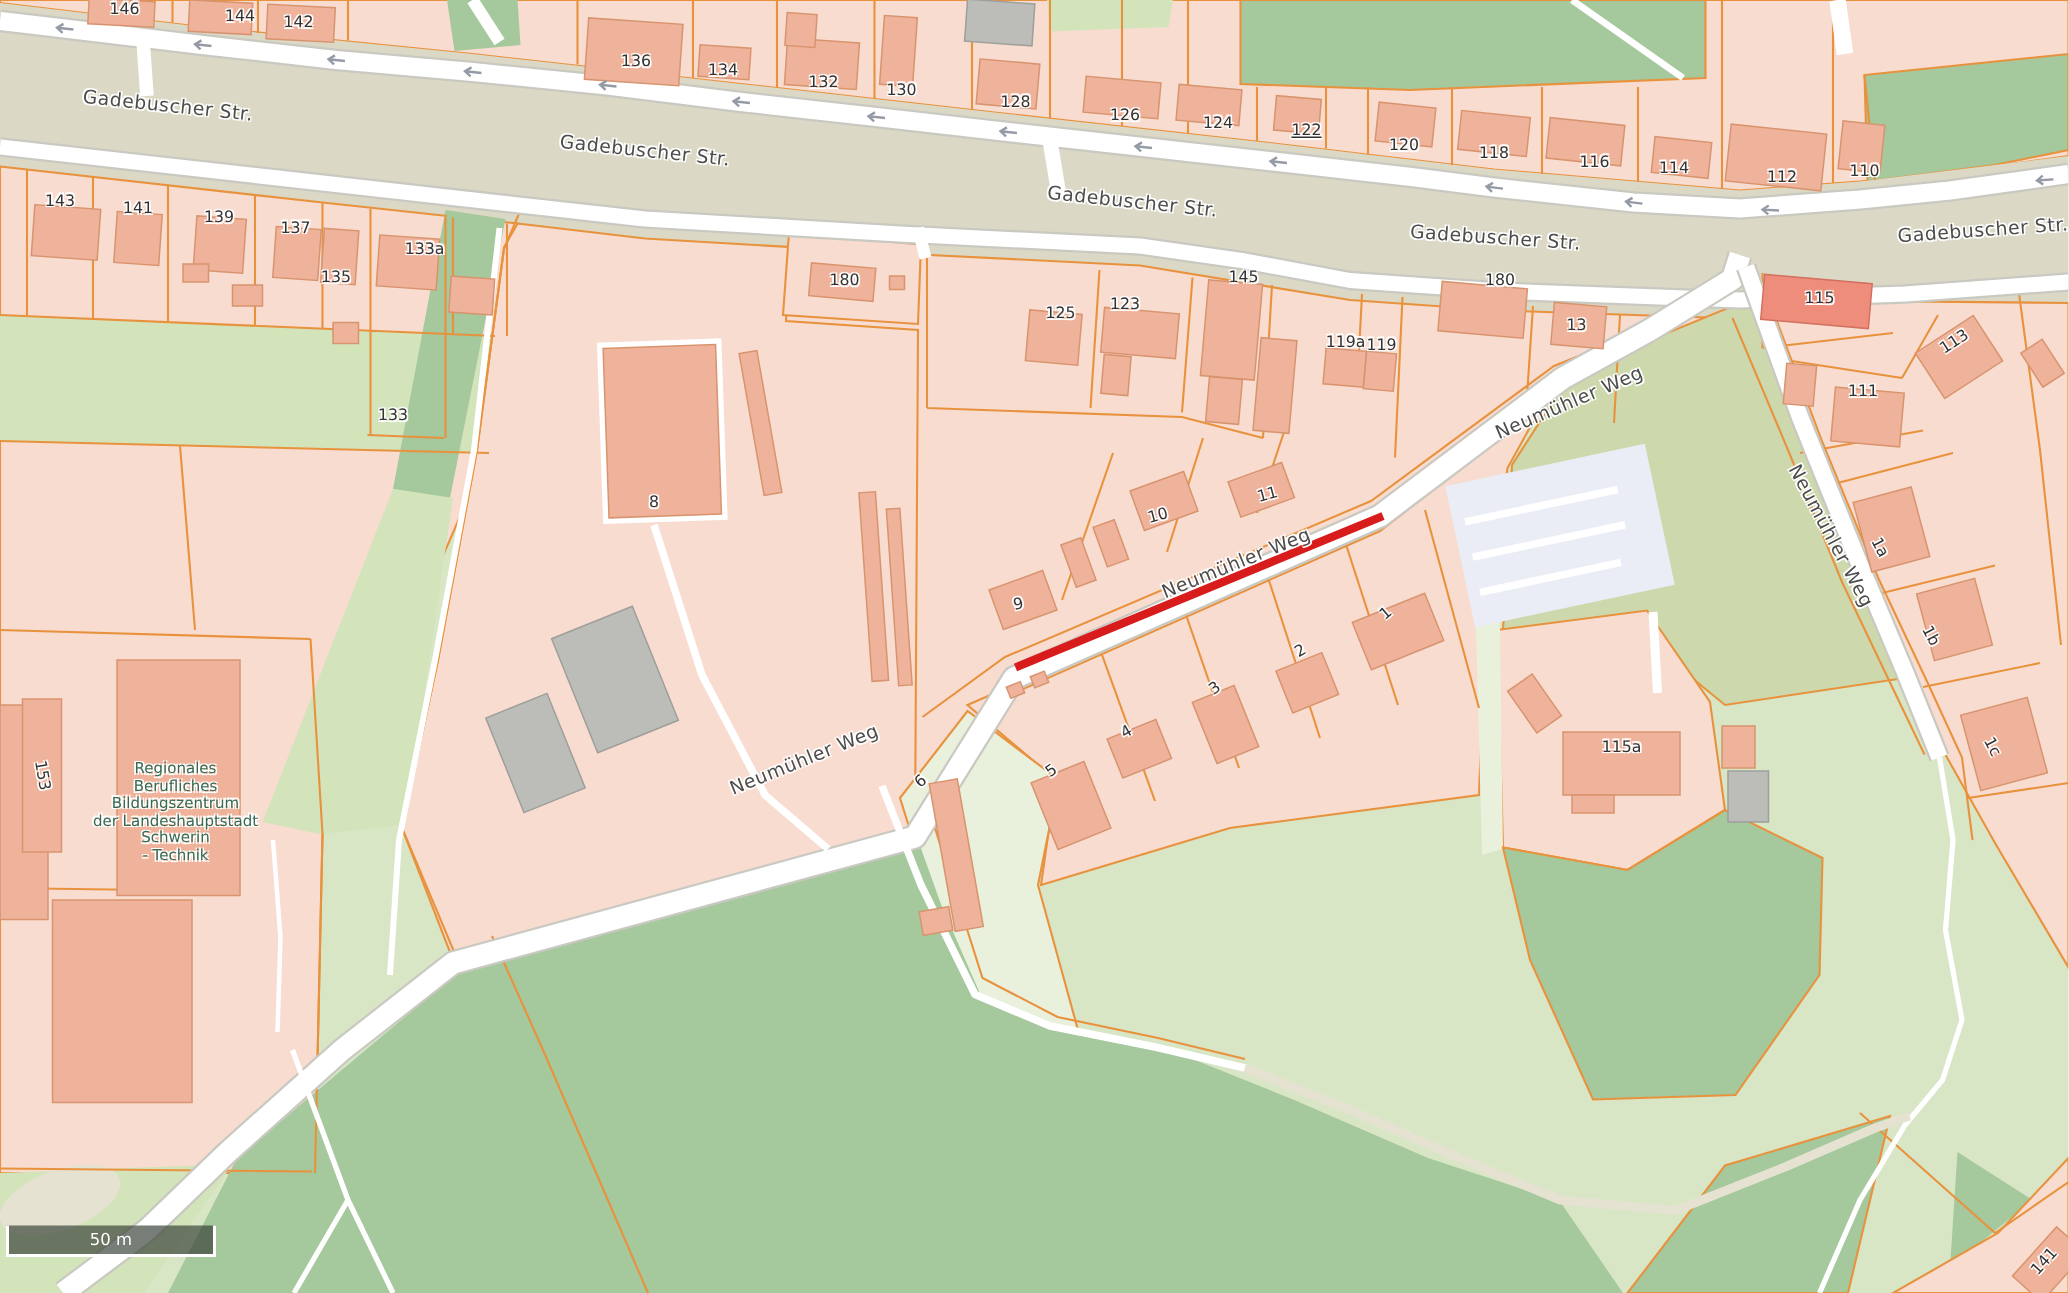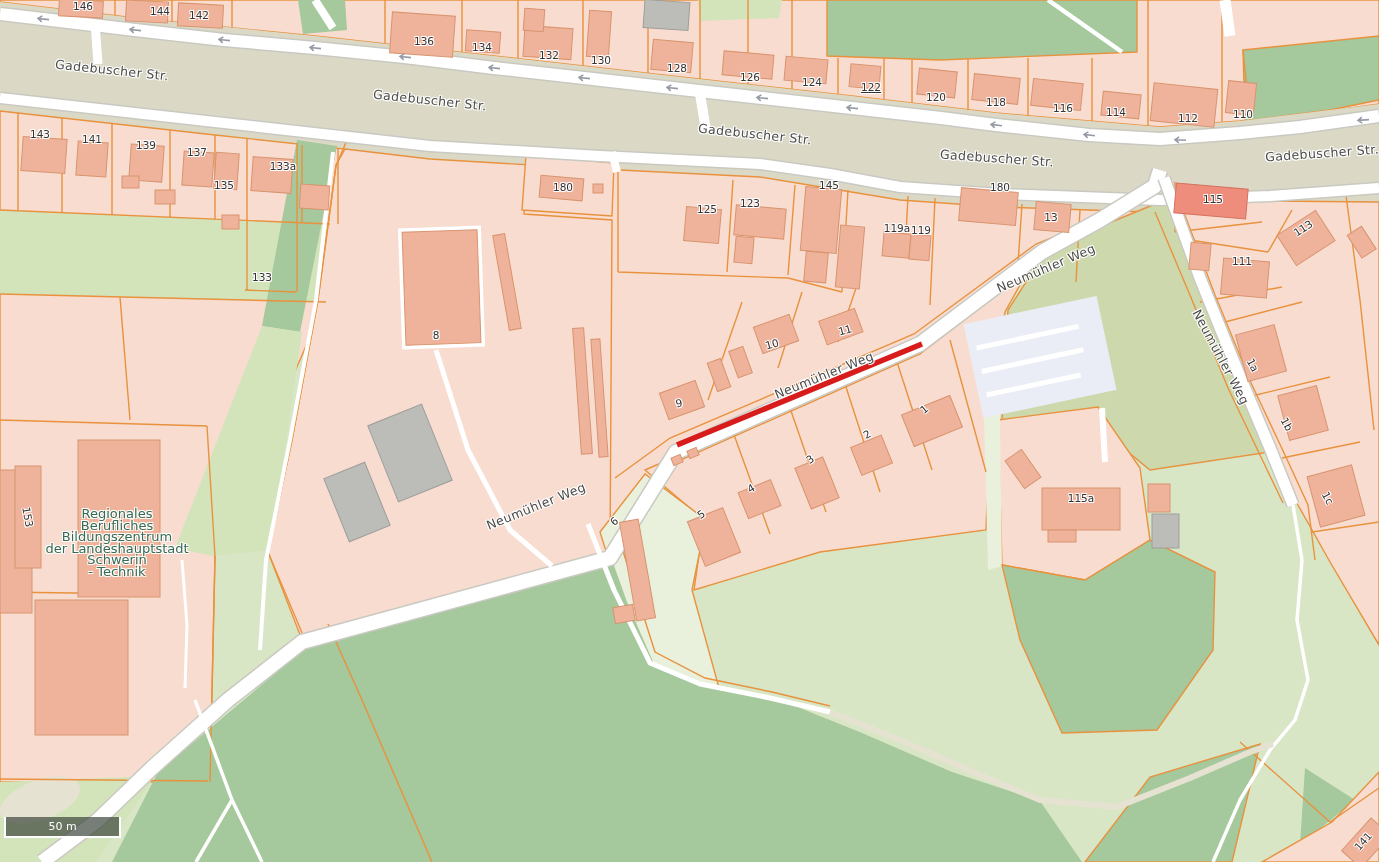--- a/index.html
+++ b/index.html
@@ -24,24 +24,24 @@
   .rd{fill:none;stroke-linecap:butt;stroke-linejoin:round;}
   .rd-casing{stroke:var(--road_casing);}
   .rd-white{stroke:var(--road_white);}
   .rd-beige{stroke:var(--path_beige);}
   .rd-red{stroke:var(--highlight_red);}
   .labels{position:absolute;left:0;top:0;width:100%;height:100%;pointer-events:none;}
   .map-label{position:absolute;white-space:nowrap;
      text-shadow:-1px -1px 0 #fff,1px -1px 0 #fff,-1px 1px 0 #fff,1px 1px 0 #fff,0 0 2px #fff;}
   .street-label{font-size:12.5px;color:var(--street_label);letter-spacing:.4px;}
   .house-number{font-size:10.5px;color:var(--number_label);}
-  .school-label{position:absolute;text-align:center;font-size:13px;line-height:11.5px;
+  .school-label{position:absolute;text-align:center;font-size:10px;line-height:11.5px;
      color:var(--school_label);transform:translate(-50%,-50%);
      text-shadow:-1px -1px 0 #fff,1px -1px 0 #fff,-1px 1px 0 #fff,1px 1px 0 #fff;}
-  .scalebar{position:absolute;left:4px;top:817px;width:117px;height:21px;
+  .scalebar{position:absolute;left:4px;top:817px;width:140px;height:21px;
      background:var(--scalebar_bg);border-left:2px solid #fff;border-right:2px solid #fff;
      border-bottom:2px solid #fff;box-sizing:border-box;display:flex;align-items:center;
      justify-content:center;}
   .scalebar span{color:var(--scalebar_text);font-size:11px;line-height:11px;}
 </style>
 </head>
 <body>
 
 <div class="map">
   <svg width="1379" height="862" viewBox="0 0 1379 862">

